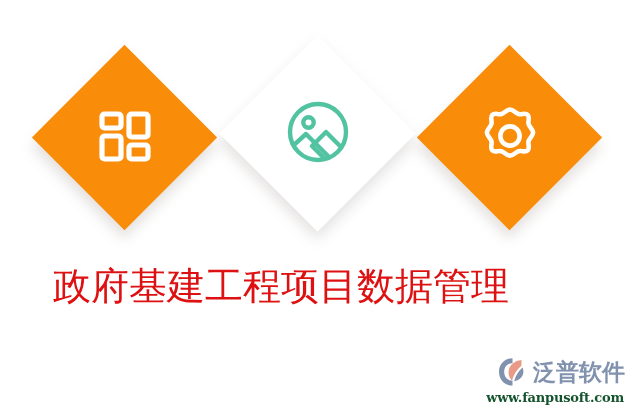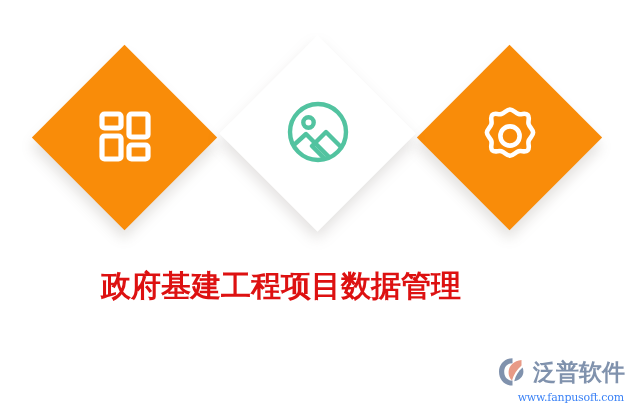--- a/index.html
+++ b/index.html
@@ -80,23 +80,23 @@
 
   
   #headline {
     position: absolute;
     left: 0;
     top: 266px;
     width: 562px;
     text-align: center;
     color: #dd1111;
     font-family: "DejaVu Serif", "Liberation Serif", serif;
-    font-size: 30px;
+    font-size: 38px;
     line-height: 40px;
-    font-weight: 700;
+    font-weight: 400;
     letter-spacing: 0px;
     white-space: nowrap;
   }
   #headline .hl-line {
     display: block;
   }
 
   
   #logo-block {
     position: absolute;
@@ -122,23 +122,23 @@
     font-size: 23px;
     font-weight: bold;
     color: #8092ad;
     line-height: 26px;
     letter-spacing: 0px;
     white-space: nowrap;
   }
   #logo-url {
     text-align: right;
     font-family: "DejaVu Serif", "Liberation Serif", serif;
-    font-size: 11px;
-    font-weight: normal;
-    color: #3b82f6;
+    font-size: 13px;
+    font-weight: bold;
+    color: #14532d;
     line-height: 19px;
     letter-spacing: -0.2px;
     white-space: nowrap;
     padding-right: 1px;
   }
 </style>
 </head>
 <body>
 
 <div id="banner">

